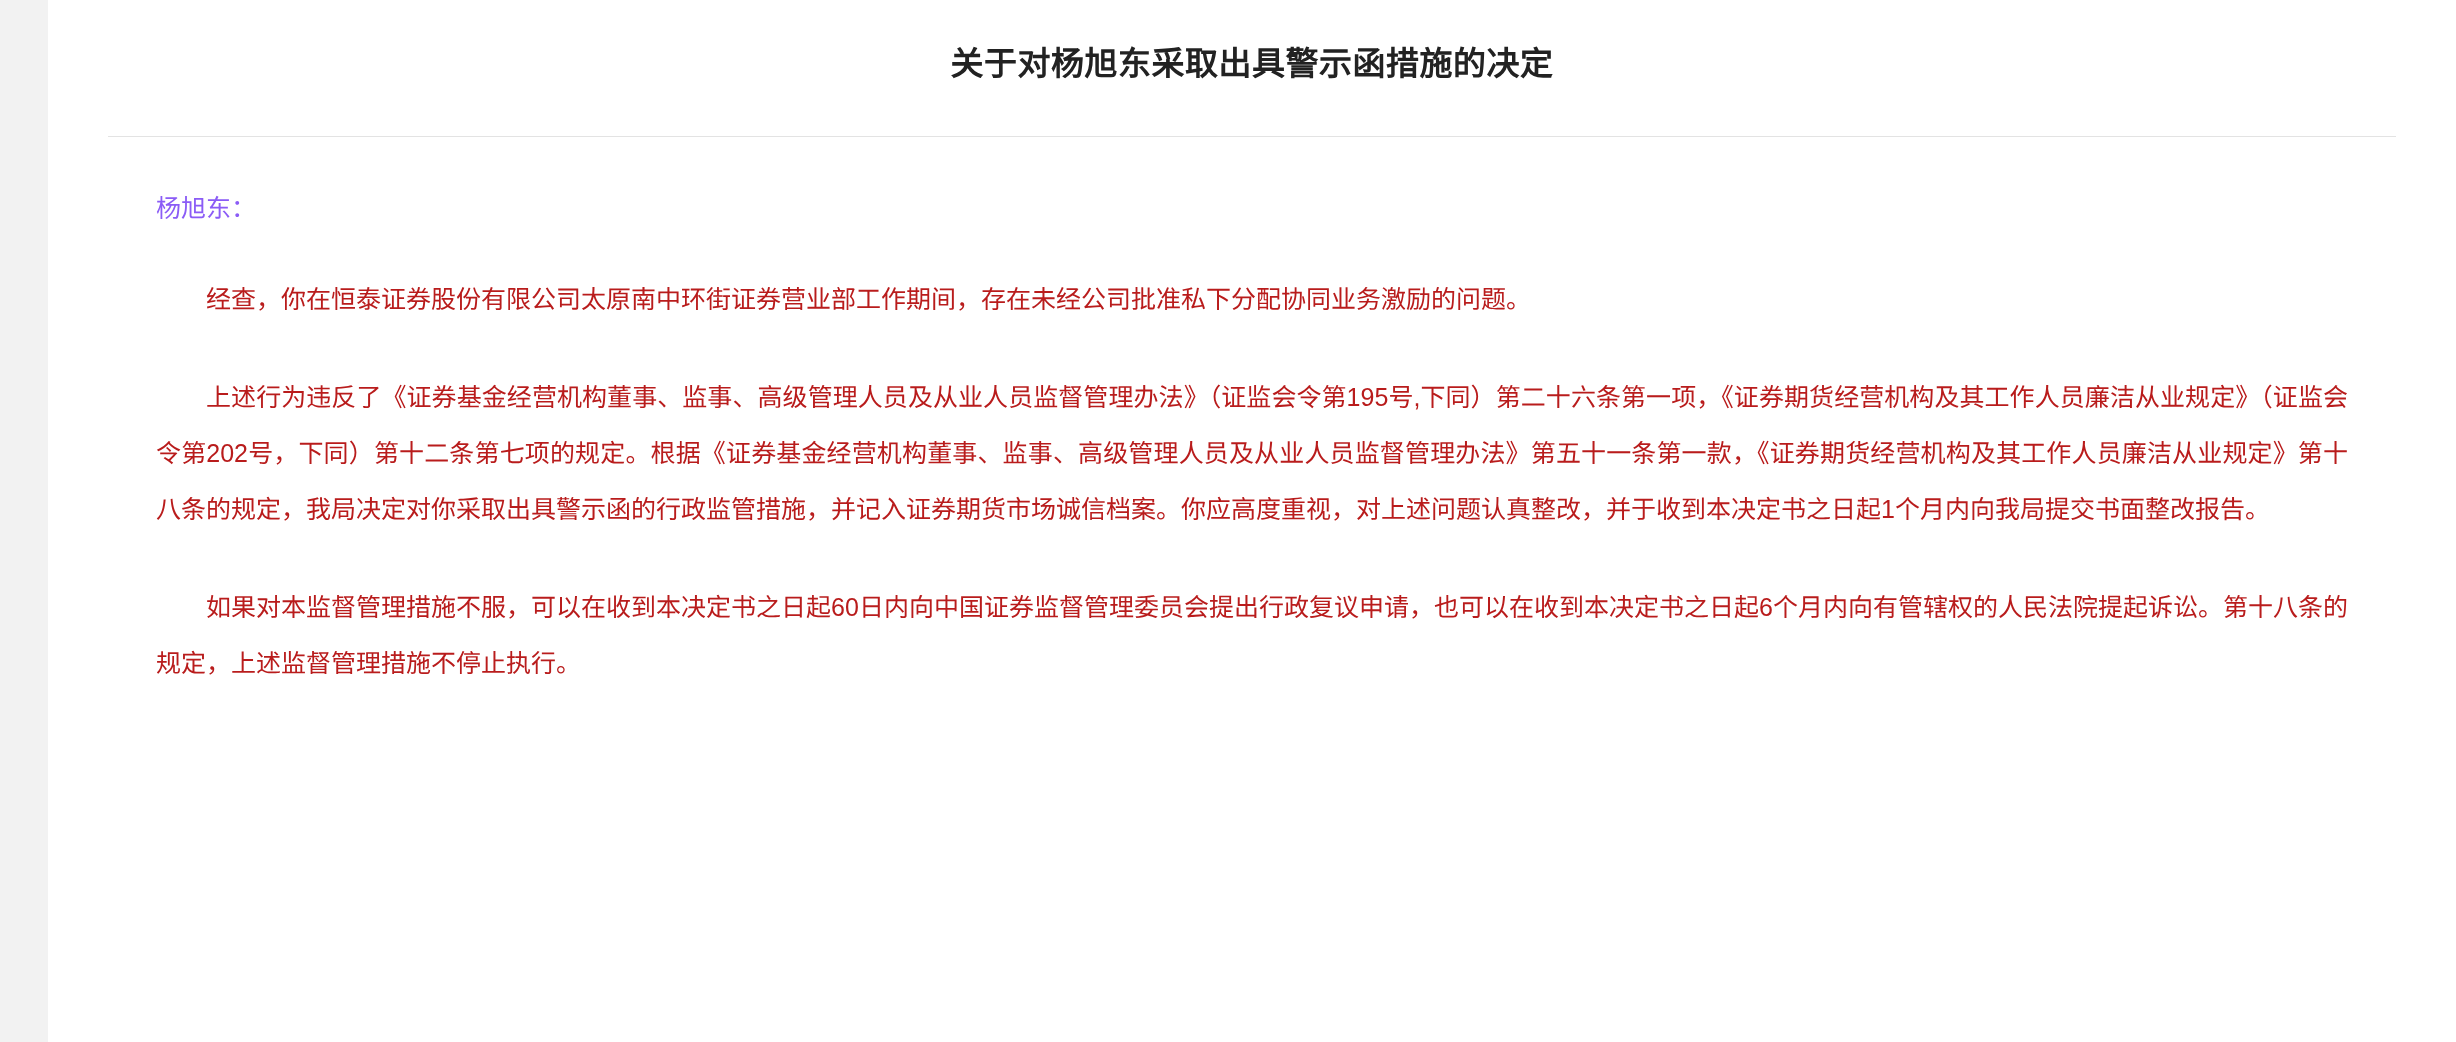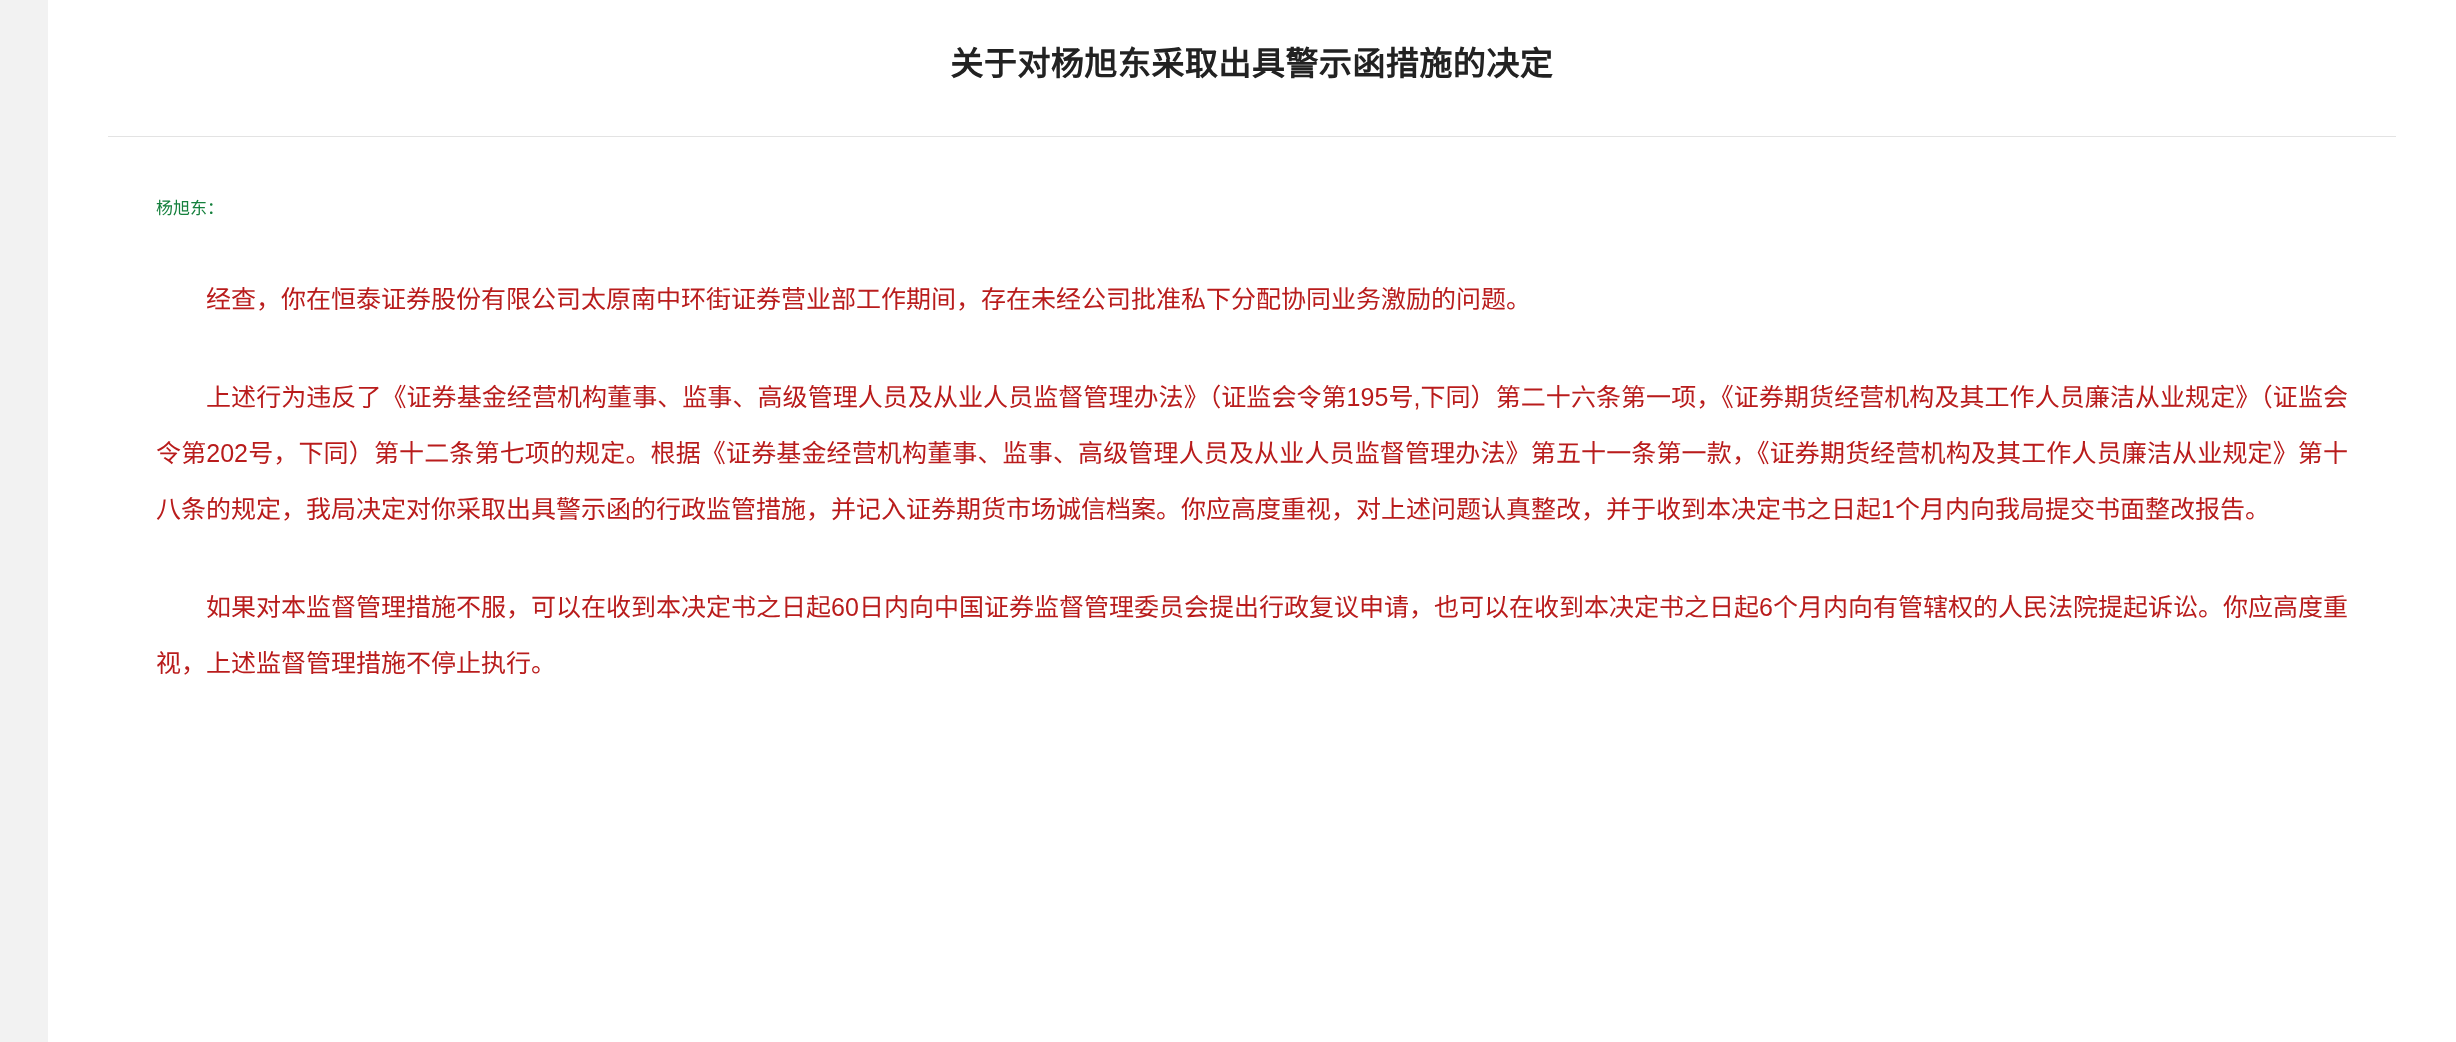--- a/index.html
+++ b/index.html
@@ -65,23 +65,24 @@
   .title-rule {
     margin: 48px 0 0 0;
     height: 1px;
     background: #e3e3e3;
     width: 2288px;
   }
 
   .salutation {
     margin: 0;
     padding: 52px 0 0 48px;
-    font-size: 17px;
+    font-size: 25px;
     line-height: 40px;
-    color: #15803d;
+    color: #8b5cf6;
+    font-family: Liberation Serif, serif;
   }
 
   .body-para {
     margin: 0;
     padding: 42px 48px 0 48px;
     font-size: 25px;
     line-height: 56px;
     color: #b91c1c;
     text-align: justify;
     text-indent: 2em;
@@ -100,18 +101,18 @@
       <h1 class="doc-title">关于对杨旭东采取出具警示函措施的决定</h1>
 
       <div class="title-rule"></div>
 
       <p class="salutation">杨旭东：</p>
 
       <p class="body-para">经查，你在恒泰证券股份有限公司太原南中环街证券营业部工作期间，存在未经公司批准私下分配协同业务激励的问题。</p>
 
       <p class="body-para">上述行为违反了《证券基金经营机构董事、监事、高级管理人员及从业人员监督管理办法》（证监会令第195号,下同）第二十六条第一项，《证券期货经营机构及其工作人员廉洁从业规定》（证监会令第202号，下同）第十二条第七项的规定。根据《证券基金经营机构董事、监事、高级管理人员及从业人员监督管理办法》第五十一条第一款，《证券期货经营机构及其工作人员廉洁从业规定》第十八条的规定，我局决定对你采取出具警示函的行政监管措施，并记入证券期货市场诚信档案。你应高度重视，对上述问题认真整改，并于收到本决定书之日起1个月内向我局提交书面整改报告。</p>
 
-      <p class="body-para">如果对本监督管理措施不服，可以在收到本决定书之日起60日内向中国证券监督管理委员会提出行政复议申请，也可以在收到本决定书之日起6个月内向有管辖权的人民法院提起诉讼。你应高度重视，上述监督管理措施不停止执行。</p>
+      <p class="body-para">如果对本监督管理措施不服，可以在收到本决定书之日起60日内向中国证券监督管理委员会提出行政复议申请，也可以在收到本决定书之日起6个月内向有管辖权的人民法院提起诉讼。第十八条的规定，上述监督管理措施不停止执行。</p>
 
     </div>
   </div>
 
 </div>
 
 </body></html>

